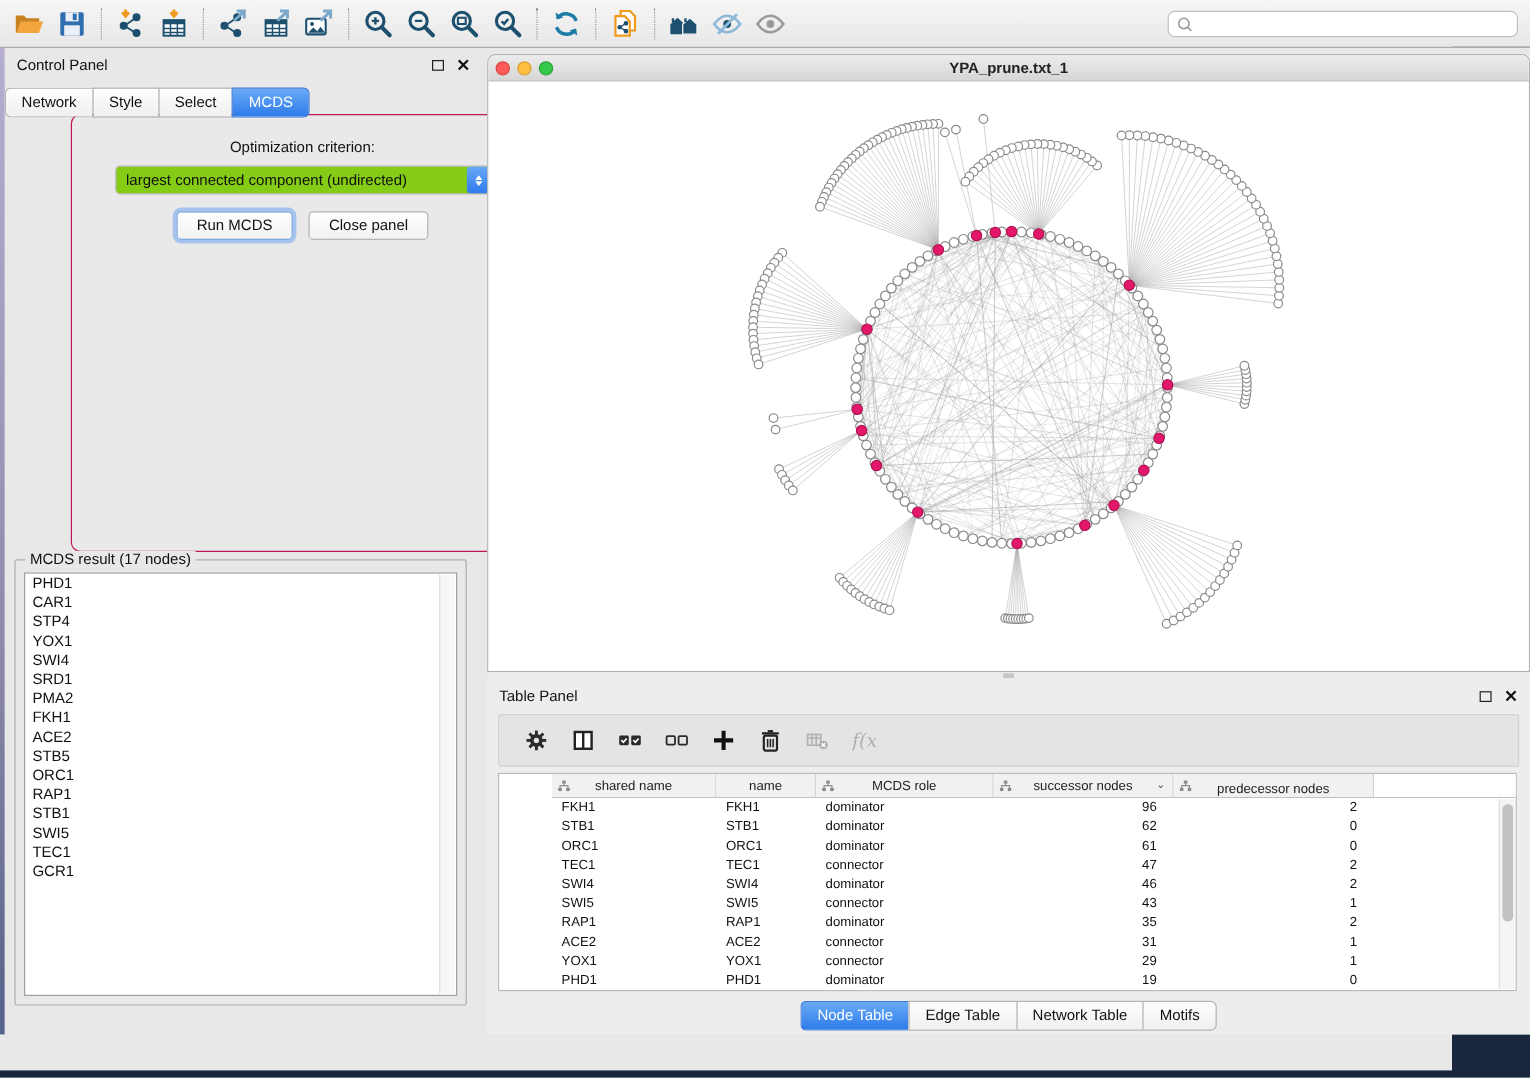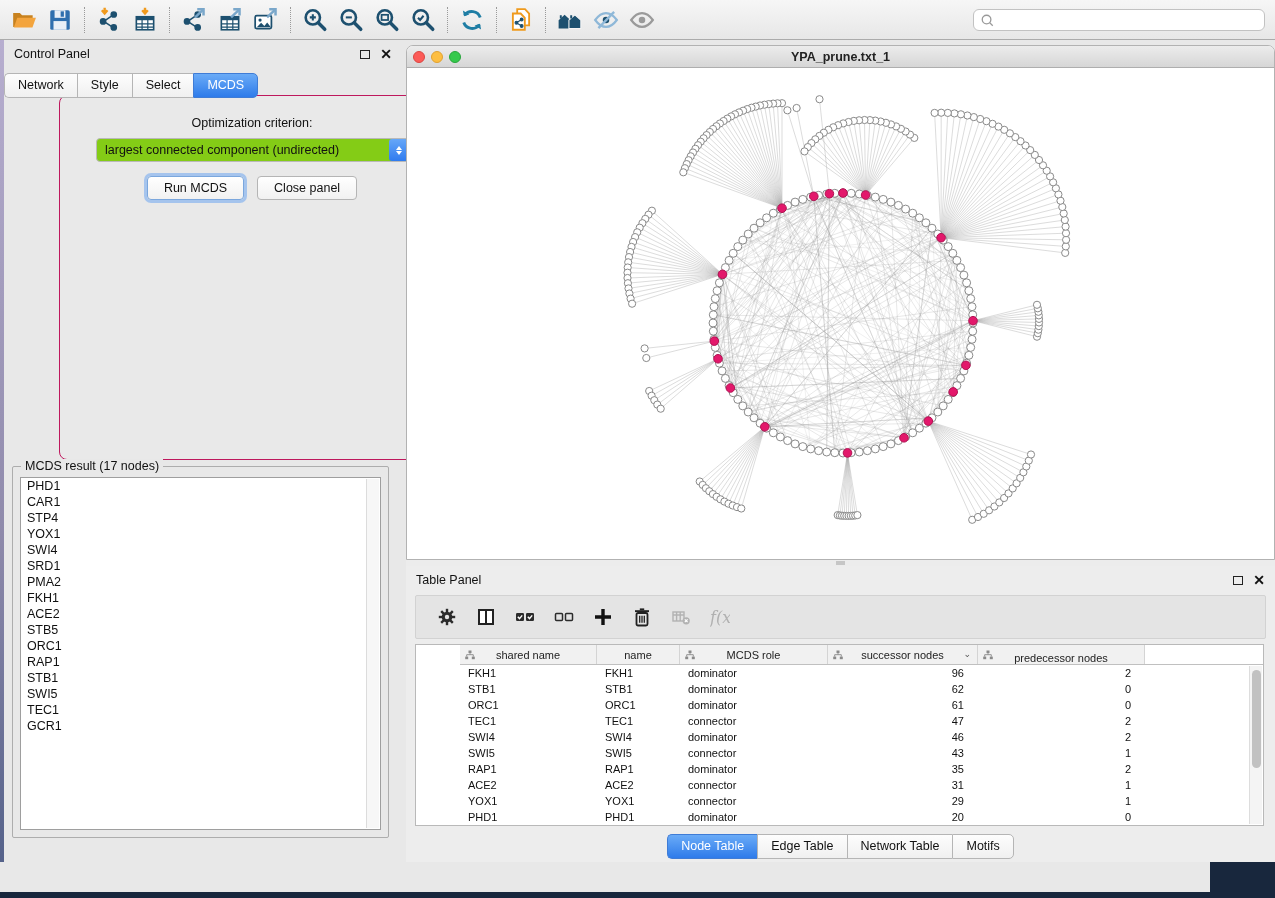--- a/index.html
+++ b/index.html
@@ -1273,21 +1273,21 @@
               <div class="td left" style="width: 137px;">YOX1</div>
               <div class="td left" style="width: 83px;">YOX1</div>
               <div class="td left" style="width: 148px;">connector</div>
               <div class="td num" style="width: 150px;">29</div>
               <div class="td num" style="width: 167px;">1</div>
             </div>
             <div class="tr">
               <div class="td left" style="width: 137px;">PHD1</div>
               <div class="td left" style="width: 83px;">PHD1</div>
               <div class="td left" style="width: 148px;">dominator</div>
-              <div class="td num" style="width: 150px;">20</div>
+              <div class="td num" style="width: 150px;">19</div>
               <div class="td num" style="width: 167px;">0</div>
             </div>
           </div>
         <div id="tp-vscroll">
             <div class="thumb"></div>
           </div>
       </div>
       <div id="tp-tabs">
           <div class="tab active">Node Table</div>
           <div class="tab">Edge Table</div>

